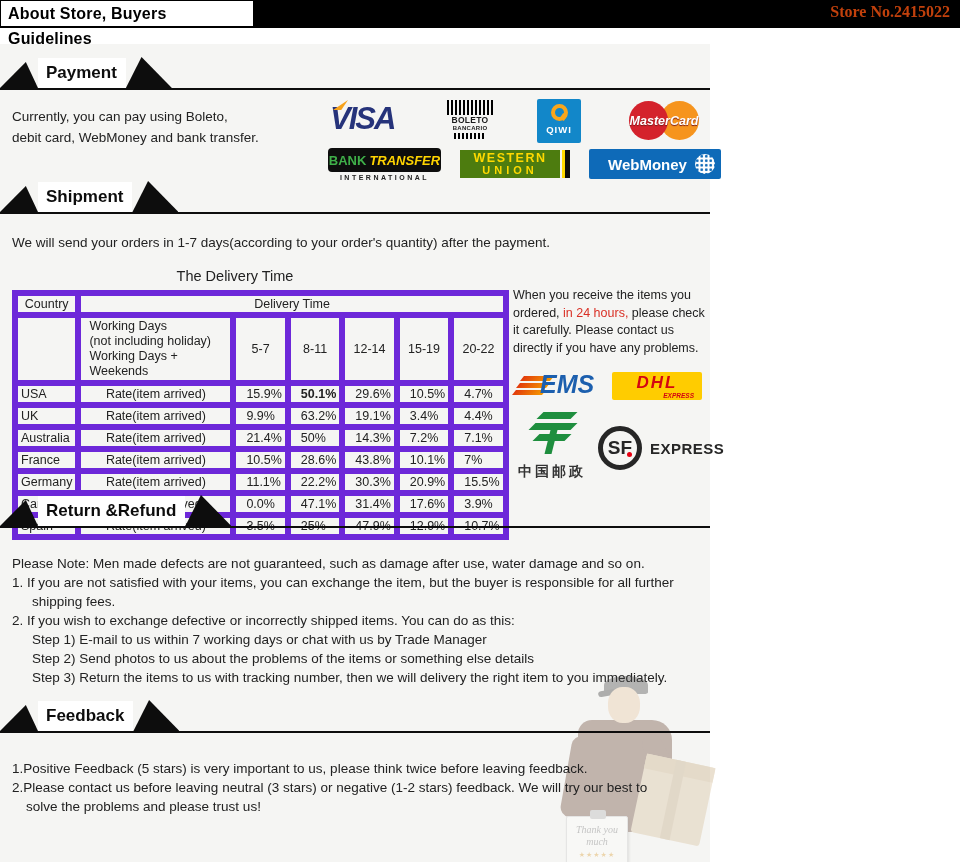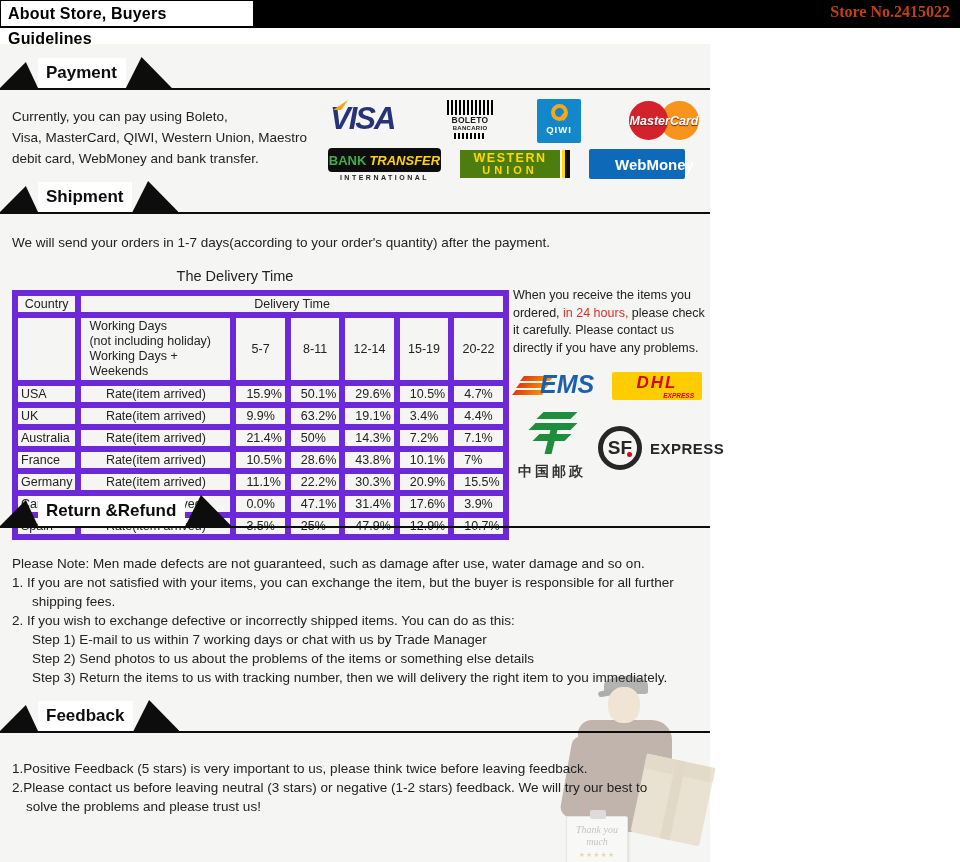--- a/index.html
+++ b/index.html
@@ -56,22 +56,22 @@
   .bt-bank { color:#3faf49; font-weight:700; font-size:13px; }
   .bt-transfer { color:#ffd400; font-weight:700; font-style:italic; font-size:13px; }
   .bt-intl { text-align:center; font-size:7px; font-weight:700; letter-spacing:2.5px; color:#222; margin-top:2px; }
 
   .wu { position:absolute; left:460px; top:106px; display:flex; }
   .wu-box { width:100px; height:28px; background:#4d7c0f; text-align:center; padding-top:2px; }
   .wu-l1 { color:#ffd900; font-weight:700; font-size:12.5px; letter-spacing:1.5px; line-height:12px; }
   .wu-l2 { color:#ffd900; font-weight:700; font-size:11px; letter-spacing:4px; line-height:12px; }
   .wu-bar { width:8px; height:28px; margin-left:2px; background:linear-gradient(90deg,#ffd900 0 3px,#0d0d0d 3px); }
 
-  .wm { position:absolute; left:589px; top:105px; width:96px; height:30px; background:#0e6ab8; border-radius:2px;
-    display:flex; align-items:center; padding:0 6px 0 26px; }
+  .wm { position:absolute; left:589px; top:105px; width:132px; height:30px; background:#0e6ab8; border-radius:2px;
+    display:flex; align-items:center; padding:0 6px 0 19px; }
   .wm-txt { color:#fff; font-size:15px; font-weight:600; flex:1; }
   .wm-globe { width:20px; height:20px; border-radius:50%; background:#fff;
     background-image:radial-gradient(circle,#0e6ab8 1.2px,transparent 1.4px); background-size:4.5px 4.5px; }
 
   
   .tbl-title { position:absolute; left:115px; top:224px; width:240px; text-align:center; font-size:14.5px; color:#222; }
   table.delivery { position:absolute; left:12px; top:246px; border-collapse:collapse; }
   table.delivery td, table.delivery th { border:6px solid #6d28d9; font-size:12.5px; font-weight:400; color:#222; padding:1px 3px; }
   .c-country { width:60px; text-align:left; padding-left:4px; }
   .c-desc { width:155px; }
@@ -139,21 +139,20 @@
   <div class="content">
 
     <div class="sec" style="top:14px;">
       <span class="tri-l"></span>
       <span class="sec-label">Payment</span>
       <span class="tri-r"></span>
     </div>
 
     <div class="bodytext" style="position:absolute;left:12px;top:62px;width:320px;">
       <div>Currently, you can pay using Boleto,</div>
-      <div>Visa, MasterCard, QIWI, Western Union, Maestro</div>
       <div>debit card, WebMoney and bank transfer.</div>
     </div>
 
     <div class="visa">
       <span class="visa-flame"></span>
       <div class="visa-txt">VISA</div>
     </div>
 
     <div class="boleto">
       <div class="bars"></div>
@@ -222,21 +221,21 @@
         <td class="c-day">5-7</td>
         <td class="c-day">8-11</td>
         <td class="c-day">12-14</td>
         <td class="c-day">15-19</td>
         <td class="c-day">20-22</td>
       </tr>
       <tr class="data-row">
         <td class="c-country">USA</td>
         <td class="c-desc rate-cell">Rate(item arrived)</td>
         <td class="c-day val-cell" style="text-align:left;">15.9%</td>
-        <td class="c-day val-cell" style="text-align:center;">50.1%</td>
+        <td class="c-day val-cell" style="text-align:center;font-weight:bold;">50.1%</td>
         <td class="c-day val-cell" style="text-align:left;">29.6%</td>
         <td class="c-day val-cell" style="text-align:left;">10.5%</td>
         <td class="c-day val-cell" style="text-align:left;">4.7%</td>
       </tr>
       <tr class="data-row">
         <td class="c-country">UK</td>
         <td class="c-desc rate-cell">Rate(item arrived)</td>
         <td class="c-day val-cell" style="text-align:left;">9.9%</td>
         <td class="c-day val-cell" style="text-align:left;">63.2%</td>
         <td class="c-day val-cell" style="text-align:left;">19.1%</td>

